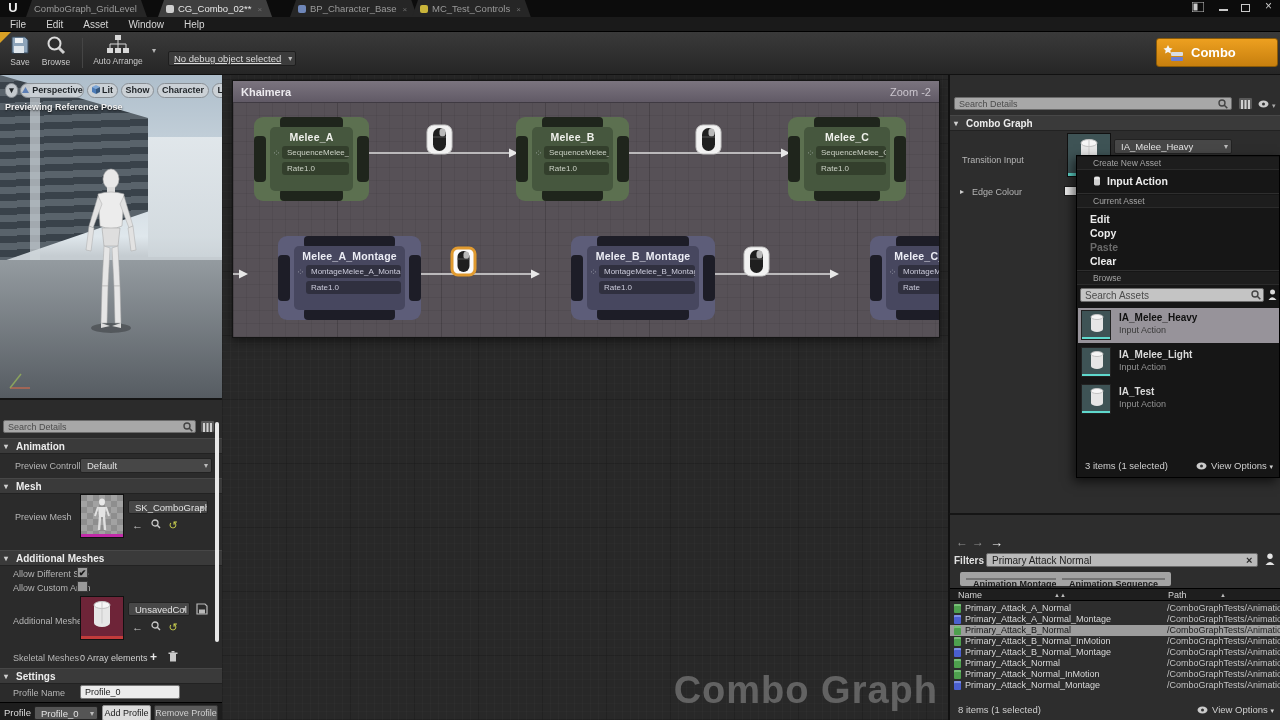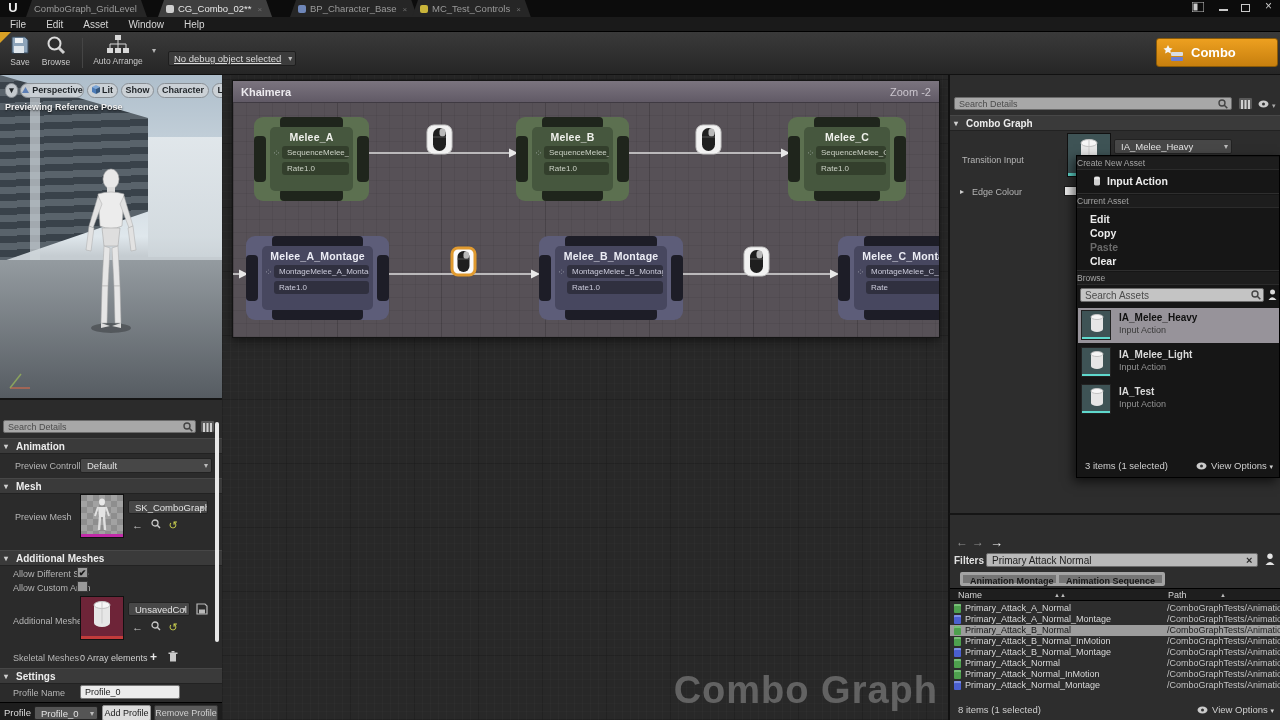--- a/index.html
+++ b/index.html
@@ -68,21 +68,21 @@
   #watermark { right:10px; bottom:8px; font-size:38px; font-weight:bold; color:#9c9c9c; opacity:.5; letter-spacing:1px; }
   #gwin { left:10px; top:5px; width:708px; height:258px; border:1px solid #141414; box-shadow:0 3px 10px rgba(0,0,0,.5); overflow:hidden;
     background:repeating-linear-gradient(90deg, rgba(0,0,0,.06) 0 1px, transparent 1px 13px),
                repeating-linear-gradient(0deg, rgba(0,0,0,.06) 0 1px, transparent 1px 13px),
                repeating-linear-gradient(90deg, rgba(0,0,0,.12) 0 1px, transparent 1px 104px), #575157; }
   #gwinhdr { left:0; top:0; width:100%; height:22px; background:linear-gradient(#7b747f,#615a66); border-bottom:1px solid #3f3a42; }
   #gwinhdr .gt { position:absolute; left:8px; top:0; line-height:22px; font-size:11px; font-weight:bold; color:#eceaee; }
   #gwinhdr .gz { position:absolute; right:8px; top:0; line-height:22px; font-size:11px; color:#cbc6ce; }
   .gnode { border-radius:9px; }
   .gnode.green { background:#5c7050; }
-  .gnode.purple { background:#5d5d79; }
+  .gnode.purple { background:#5d5d79;margin-left:32px; }
   .gnode .bar { position:absolute; border-radius:4px; }
   .gnode.green .bar { background:#1f251c; }
   .gnode.purple .bar { background:#1d1d27; }
   .bar.t { left:26px; right:26px; top:0; height:12px; }
   .bar.b { left:26px; right:26px; bottom:0; height:12px; }
   .bar.l { left:0; top:19px; bottom:19px; width:12px; }
   .bar.r { right:0; top:19px; bottom:19px; width:12px; }
   .ninner { position:absolute; left:16px; right:16px; top:10px; bottom:10px; border-radius:5px; }
   .gnode.green .ninner { background:#46573e; }
   .gnode.purple .ninner { background:#47475f; }
@@ -98,33 +98,33 @@
 
   
   #details { left:948px; top:75px; width:332px; height:438px; background:#2d2d2d; border-left:2px solid #111; }
   #assetbrowser { left:948px; top:513px; width:332px; height:207px; background:#2d2d2d; border-left:2px solid #111; border-top:2px solid #151515; }
   .iconbtn { background:#5a5a5a; border:1px solid #2e2e2e; border-radius:2px; text-align:center; }
   .ddropd { background:#474747; border:1px solid #222; border-radius:2px; color:#e2e2e2; font-size:9.5px; line-height:13px; padding:0 14px 0 6px; white-space:nowrap; overflow:hidden; }
   .ecar { position:absolute; right:3px; top:0; color:#bbb; font-size:8px; }
 
   
   #assetmenu { left:1076px; top:155px; width:204px; height:323px; background:#161616; border:1px solid #000; box-shadow:-3px 4px 10px rgba(0,0,0,.6); z-index:50; }
-  .mh { position:absolute; left:0; width:100%; height:13px; color:#a5a5a5; font-size:8.5px; line-height:13px; padding-left:0; border-bottom:1px solid #2b2b2b; background:#1d1d1d; }
+  .mh { position:absolute; left:0; width:100%; height:13px; color:#a5a5a5; font-size:8.5px; line-height:13px; padding-left:16px; border-bottom:1px solid #2b2b2b; background:#1d1d1d; }
   .mi { position:absolute; left:0; width:100%; height:14px; color:#ececec; font-weight:bold; font-size:10.5px; line-height:14px; }
   .mi.dis { color:#6a6a6a; }
   .atile { position:absolute; left:1px; width:201px; height:35px; }
   .atile.sel { background:#97939a; }
   .athumb { position:absolute; left:3px; top:2px; width:30px; height:30px; background:#3e5355; border:1px solid #222; }
   .aname { position:absolute; left:41px; top:4px; font-size:10px; font-weight:bold; color:#dadada; }
   .atype { position:absolute; left:41px; top:17px; font-size:9px; color:#929292; }
   .atile.sel .aname { color:#101010; } .atile.sel .atype { color:#3a3a3a; }
   .mfoot { font-size:9.5px; color:#cfcfcf; }
 
   
-  .chip { position:absolute; top:0; height:14px; background:#757575; border:3px solid #a3a3a3; border-radius:2px; color:#161616; font-size:9px; font-weight:bold; line-height:12px; padding:0 7px; }
+  .chip { position:absolute; top:0; height:14px; background:#757575; border:6px solid #a3a3a3; border-radius:2px; color:#161616; font-size:9px; font-weight:bold; line-height:12px; padding:0 7px; }
   .abhead { left:0; width:332px; height:13px; background:#1e1e1e; border-top:1px solid #000; border-bottom:1px solid #000; color:#d5d5d5; font-size:9px; line-height:13px; }
   .abrow { left:0; width:332px; height:11px; font-size:9px; line-height:11px; color:#d8d8d8; }
   .abrow.sel { background:#9c9c9c; color:#141414; }
   .abrow .pth { position:absolute; left:217px; color:#c2c2c2; }
   .abrow.sel .pth { color:#1a1a1a; }
   .fico { position:absolute; left:4px; top:1px; width:7px; height:9px; border-radius:1px; }
   .fico.seq { background:#4ea04e; box-shadow:inset 0 2px 0 #77c077; }
   .fico.mon { background:#4a5fd0; box-shadow:inset 0 2px 0 #7e8fe2; }
 </style>
 </head>

